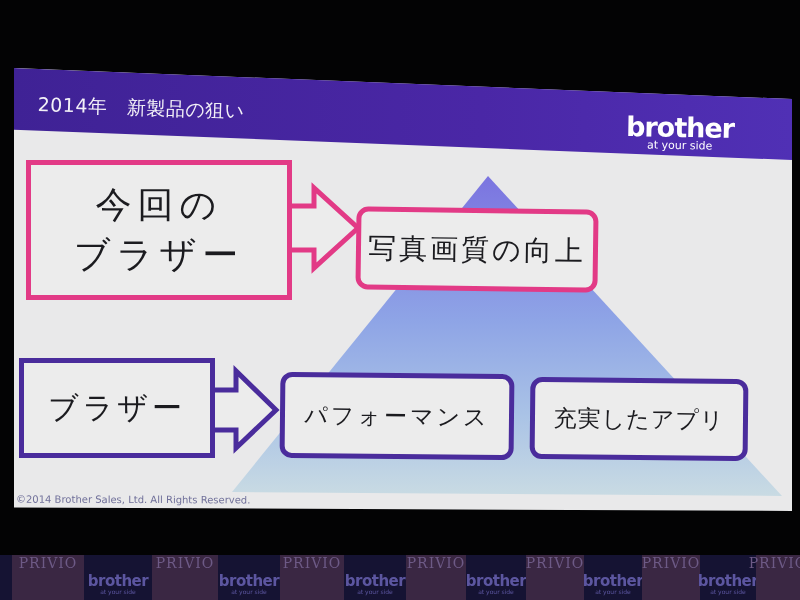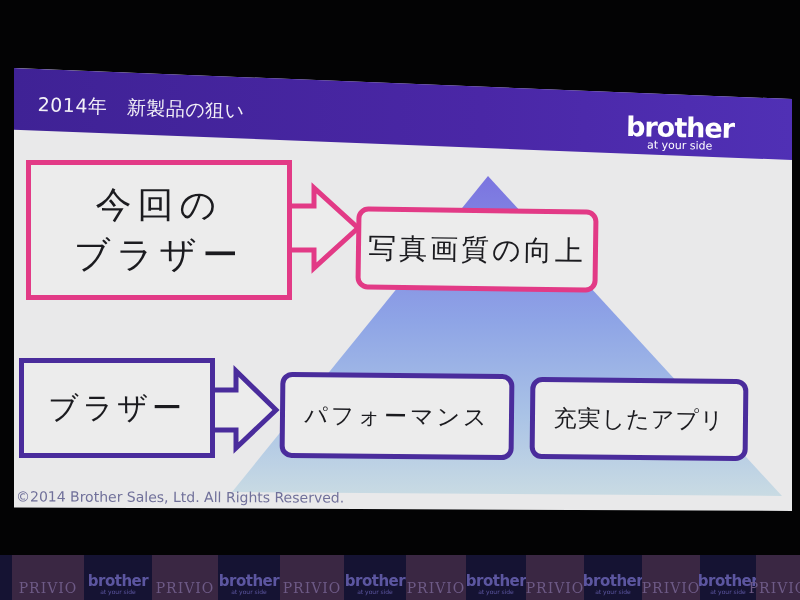--- a/index.html
+++ b/index.html
@@ -52,31 +52,31 @@
     .pink { border: 5px solid #e23a86; }
     .purple { border: 5px solid #4a2c9c; }
     .rounded { border-radius: 12px; }
 
     .big-text { font-size: 36px; line-height: 50px; letter-spacing: 6px; }
     .mid-text { font-size: 28px; letter-spacing: 3px; }
     .sm-text { font-size: 23px; line-height: 32px; letter-spacing: 3px; }
 
     .copyright {
       position: absolute; left: 2px; bottom: 6px;
-      font-size: 14px; color: #70709a;
+      font-size: 10px; color: #70709a;
       transform: rotate(0.2deg);
     }
 
     
     .banner {
       position: absolute; left: 0; top: 555px; width: 800px; height: 45px;
       display: flex;
     }
     .banner-cell {
-      height: 45px; display: flex; align-items: flex-end; justify-content: center;
+      height: 45px; display: flex; justify-content: center;
       padding-bottom: 4px; box-sizing: border-box;
     }
     .banner-cell.privio { background: #3a2743; color: #6d5a86; font-family: "DejaVu Serif", serif; font-size: 14px; letter-spacing: 1px; }
     .banner-cell.brother { background: #151333; color: #5c56a0; flex-direction: column; align-items: center; justify-content: flex-end; }
     .banner-cell.brother .bw { font-size: 15px; font-weight: bold; line-height: 14px; letter-spacing: -0.5px; }
     .banner-cell.brother .bt { font-size: 6px; line-height: 8px; }
   </style>
 </head>
 <body>
 

